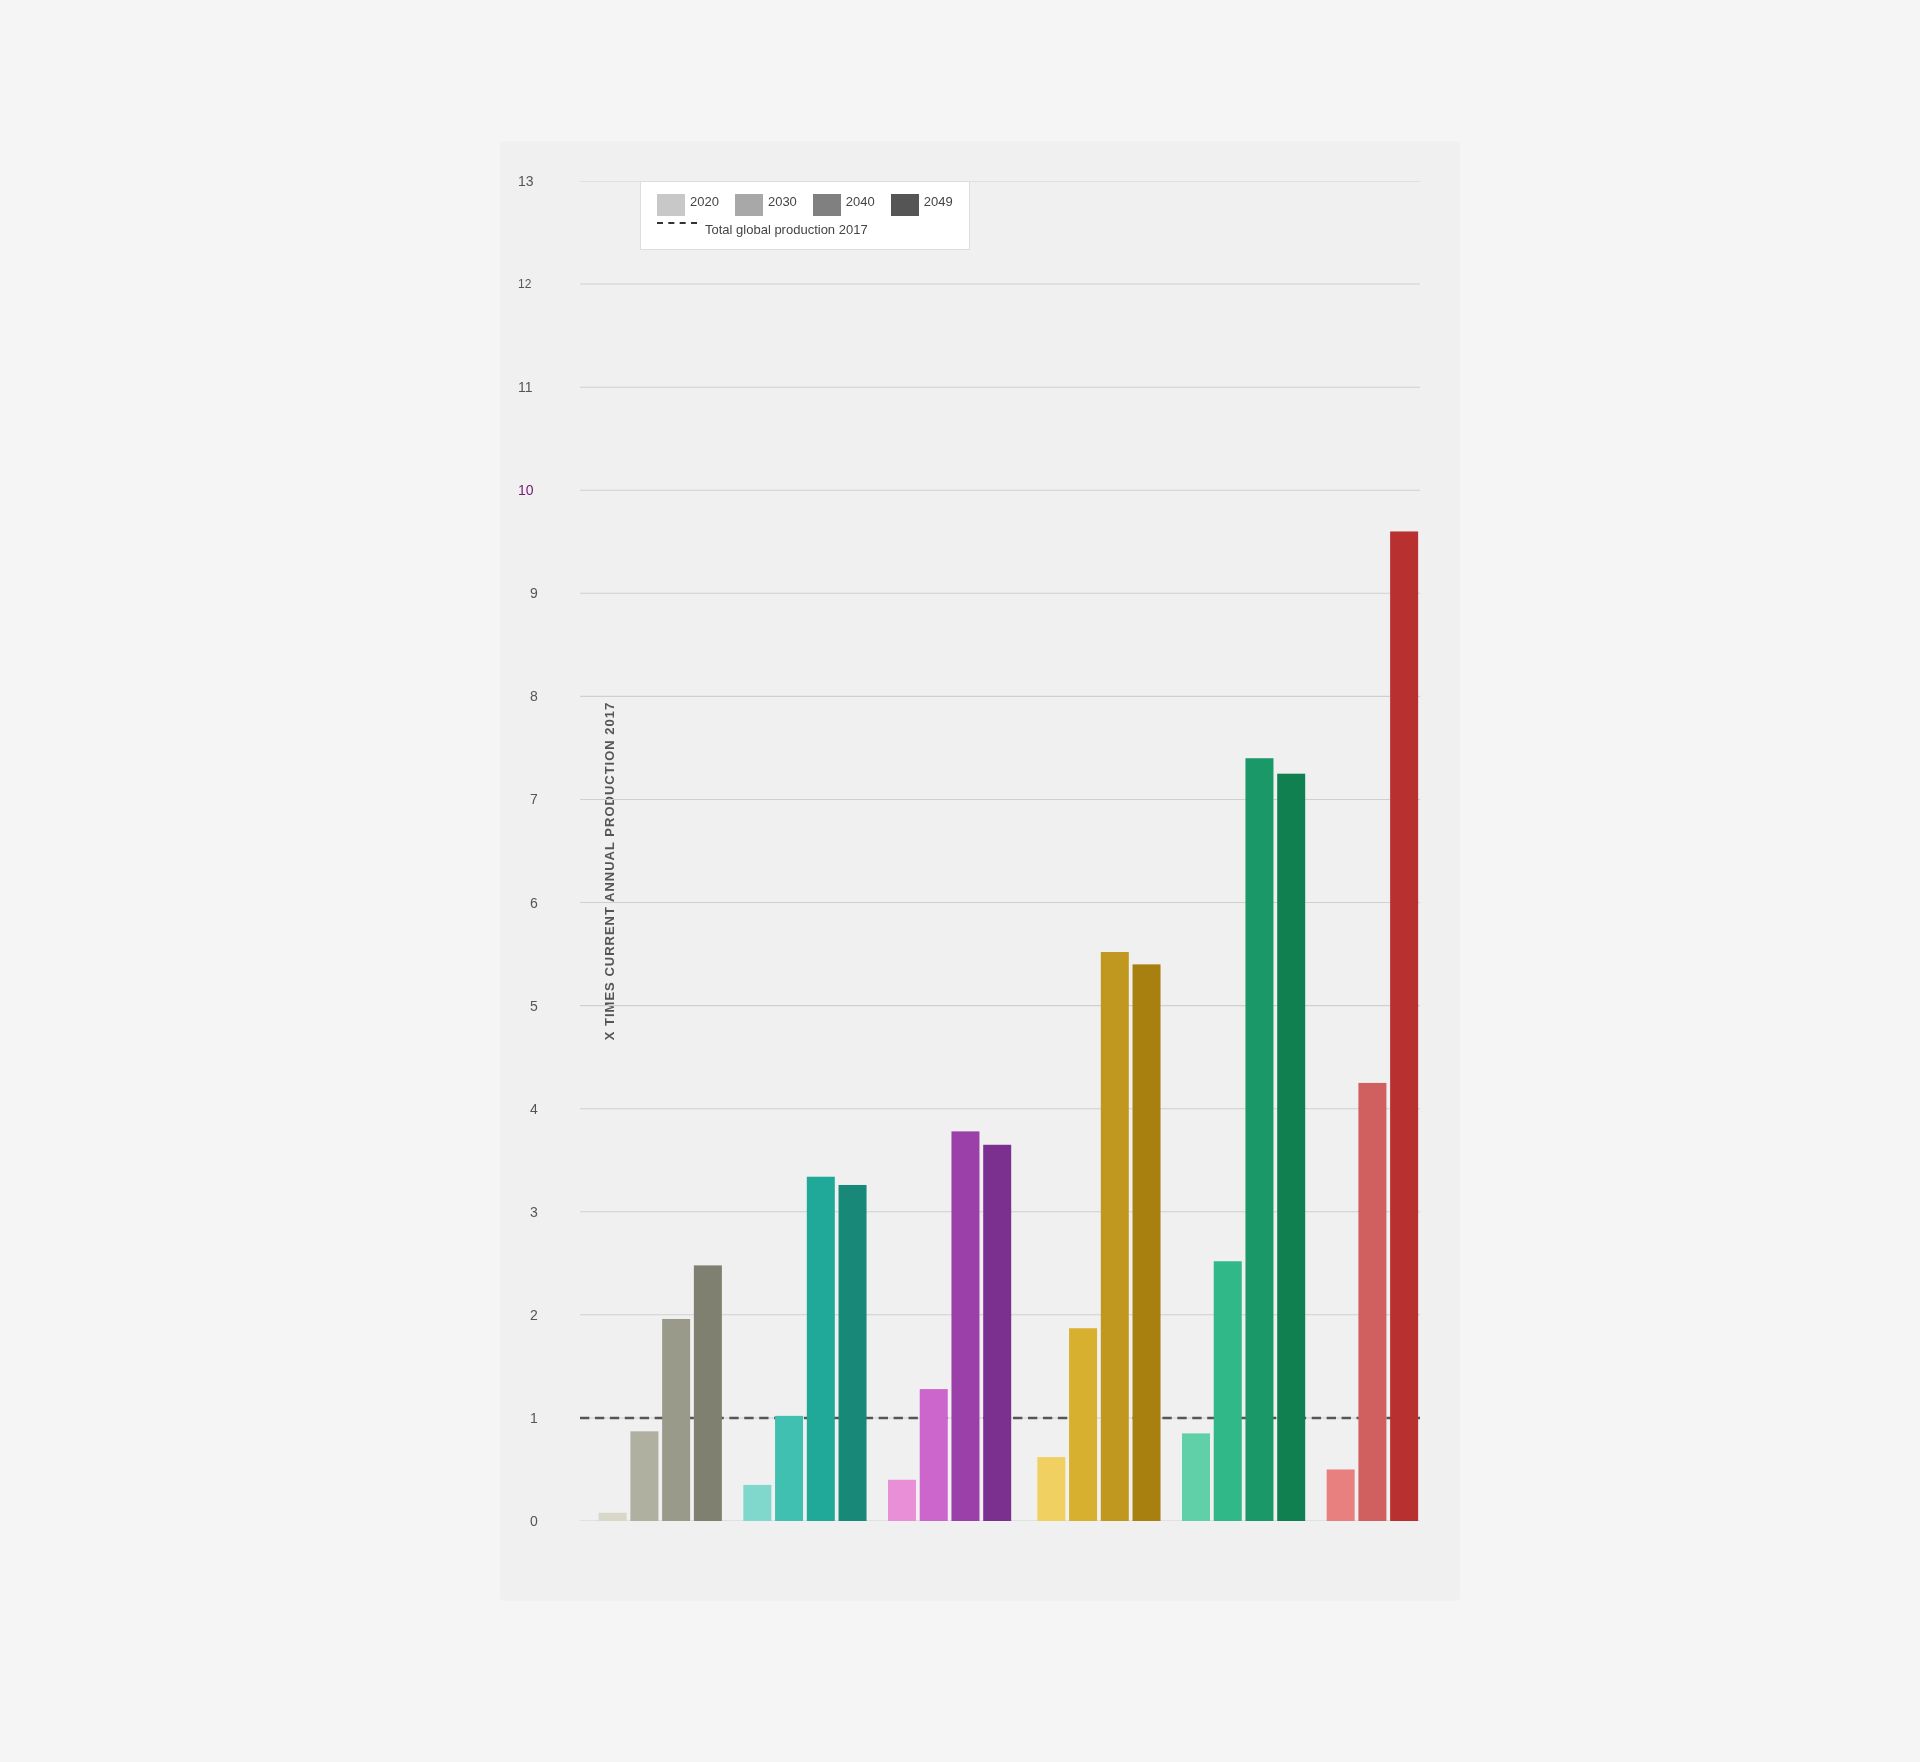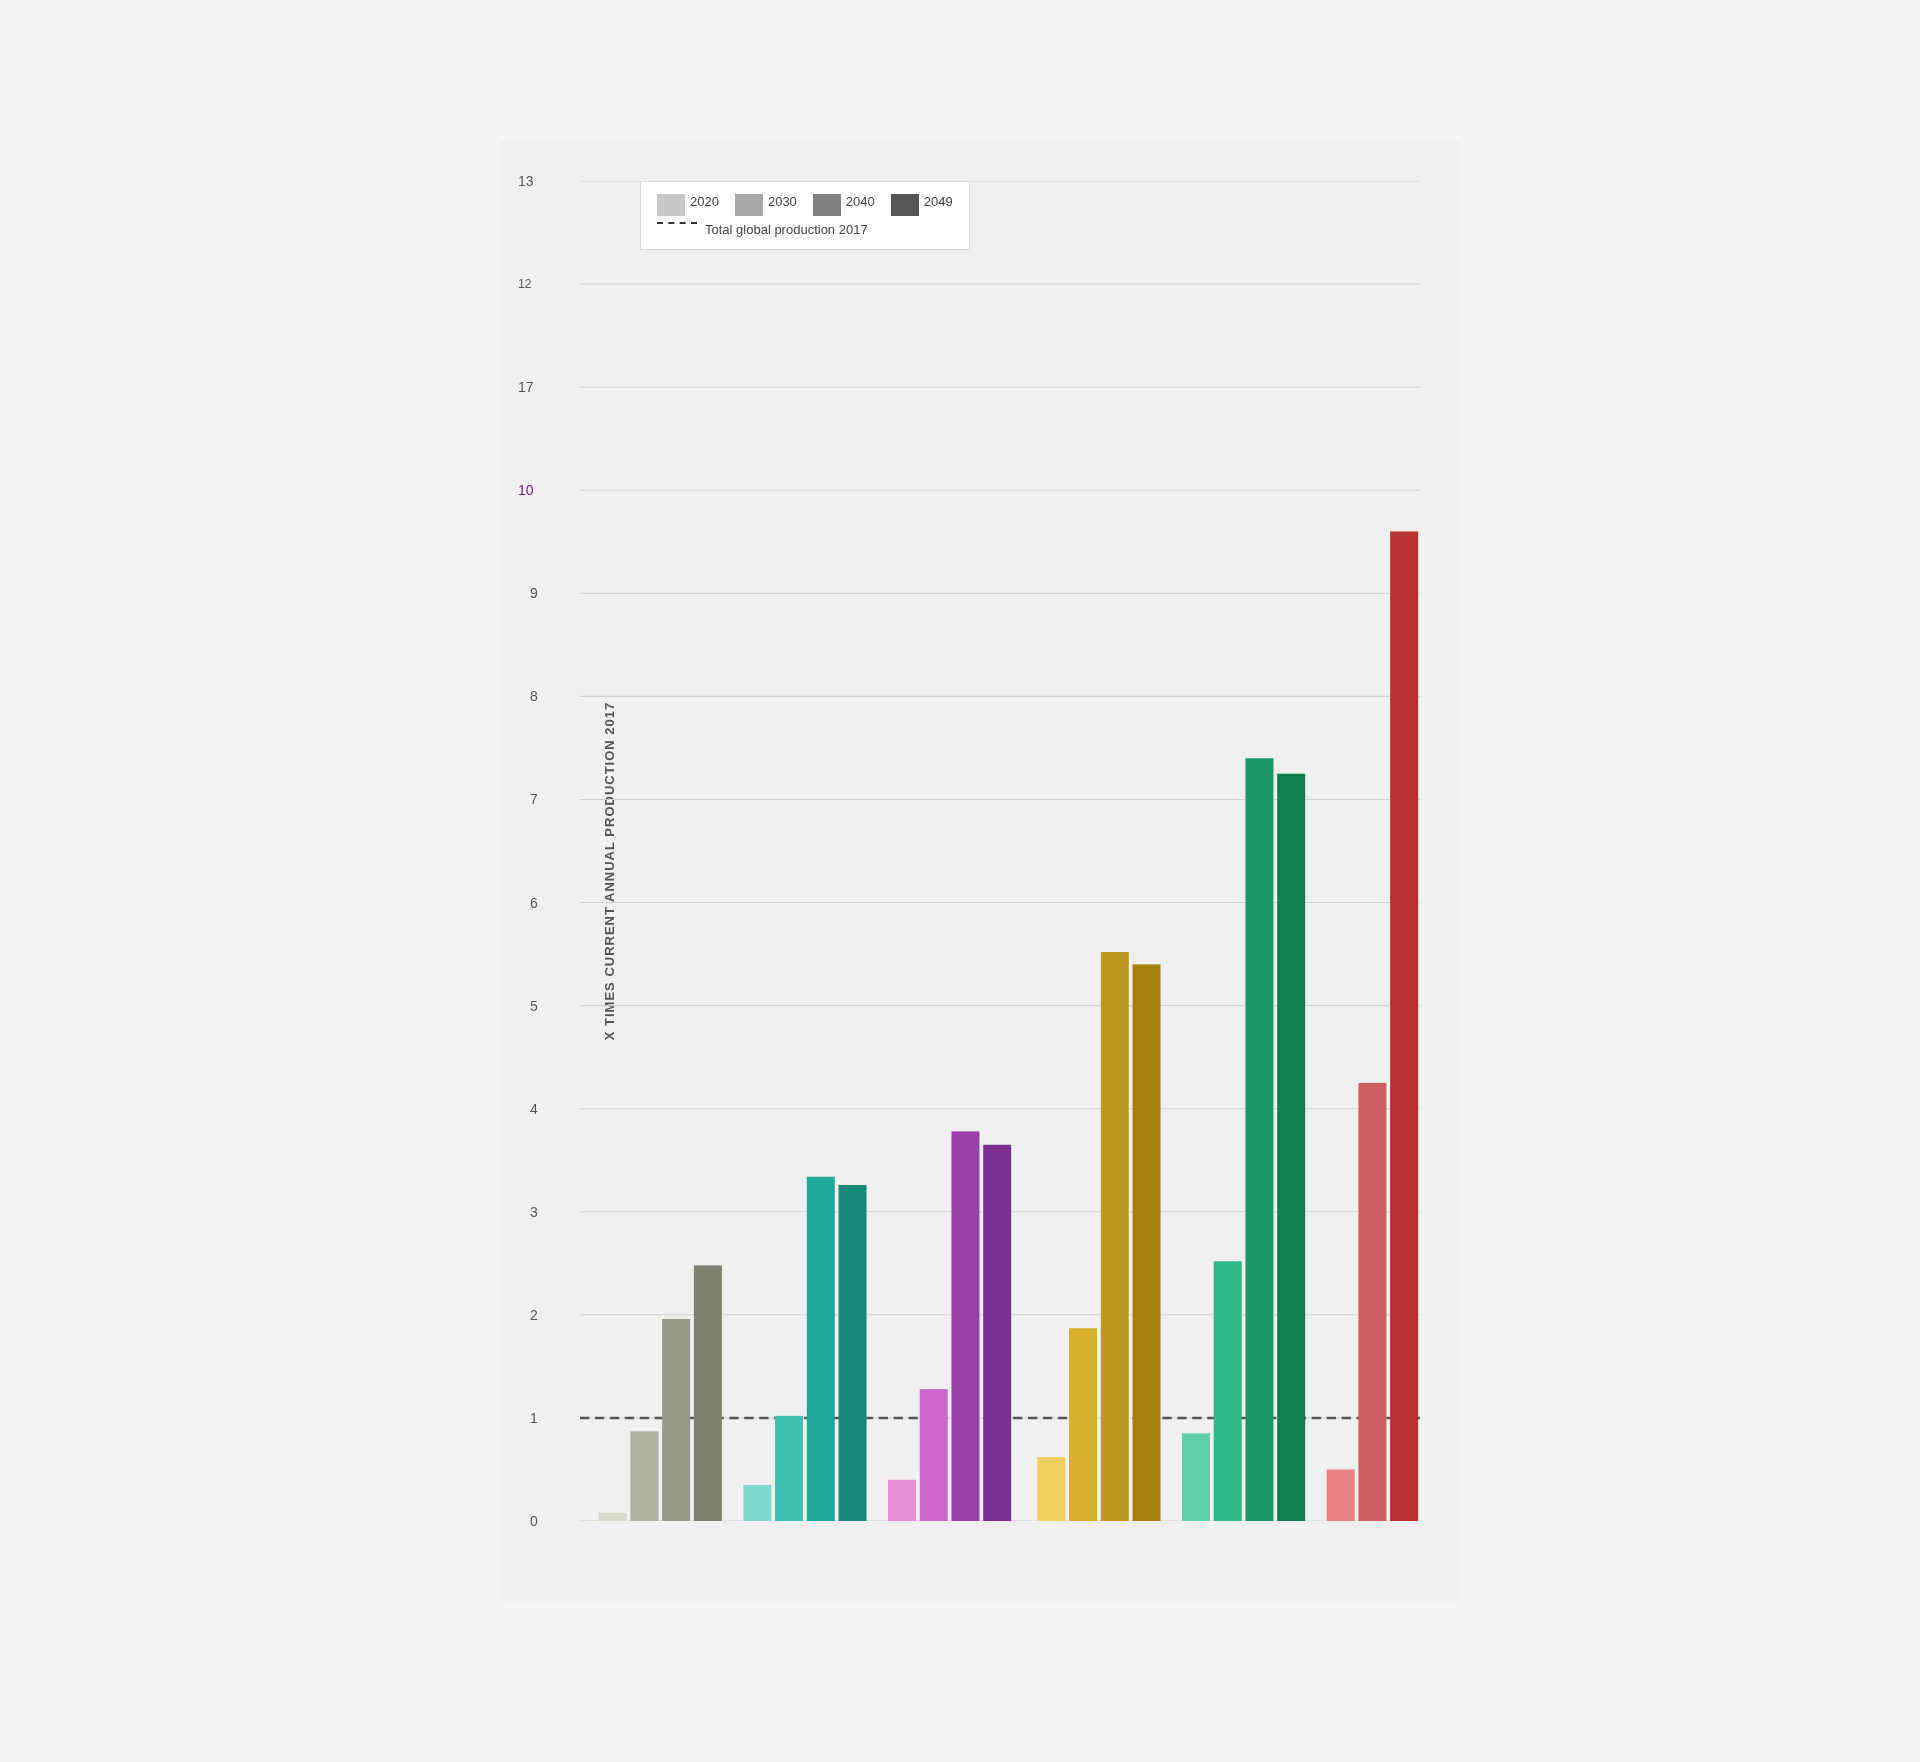--- a/index.html
+++ b/index.html
@@ -178,18 +178,18 @@
     <div style="position:absolute; left:30px; bottom:calc(80px + 1/13*(100% - 120px)); font-size:14px; color:#555; transform:translateY(50%);">1</div>
     <div style="position:absolute; left:30px; bottom:calc(80px + 2/13*(100% - 120px)); font-size:14px; color:#555; transform:translateY(50%);">2</div>
     <div style="position:absolute; left:30px; bottom:calc(80px + 3/13*(100% - 120px)); font-size:14px; color:#555; transform:translateY(50%);">3</div>
     <div style="position:absolute; left:30px; bottom:calc(80px + 4/13*(100% - 120px)); font-size:14px; color:#555; transform:translateY(50%);">4</div>
     <div style="position:absolute; left:30px; bottom:calc(80px + 5/13*(100% - 120px)); font-size:14px; color:#555; transform:translateY(50%);">5</div>
     <div style="position:absolute; left:30px; bottom:calc(80px + 6/13*(100% - 120px)); font-size:14px; color:#555; transform:translateY(50%);">6</div>
     <div style="position:absolute; left:30px; bottom:calc(80px + 7/13*(100% - 120px)); font-size:14px; color:#555; transform:translateY(50%);">7</div>
     <div style="position:absolute; left:30px; bottom:calc(80px + 8/13*(100% - 120px)); font-size:14px; color:#555; transform:translateY(50%);">8</div>
     <div style="position:absolute; left:30px; bottom:calc(80px + 9/13*(100% - 120px)); font-size:14px; color:#555; transform:translateY(50%);">9</div>
     <div style="position:absolute; left:18px; bottom:calc(80px + 10/13*(100% - 120px)); font-size:14px; color:#701a75; transform:translateY(50%);">10</div>
-    <div style="position:absolute; left:18px; bottom:calc(80px + 11/13*(100% - 120px)); font-size:14px; color:#555; transform:translateY(50%);">17</div>
+    <div style="position:absolute; left:18px; bottom:calc(80px + 11/13*(100% - 120px)); font-size:14px; color:#555; transform:translateY(50%);">11</div>
     <div style="position:absolute; left:18px; bottom:calc(80px + 12/13*(100% - 120px)); font-size:12px; color:#555; transform:translateY(50%);">12</div>
     <div style="position:absolute; left:18px; bottom:calc(80px + 13/13*(100% - 120px)); font-size:14px; color:#555; transform:translateY(50%);">13</div>
 
   </div>
 </div>
 
 </body></html>

